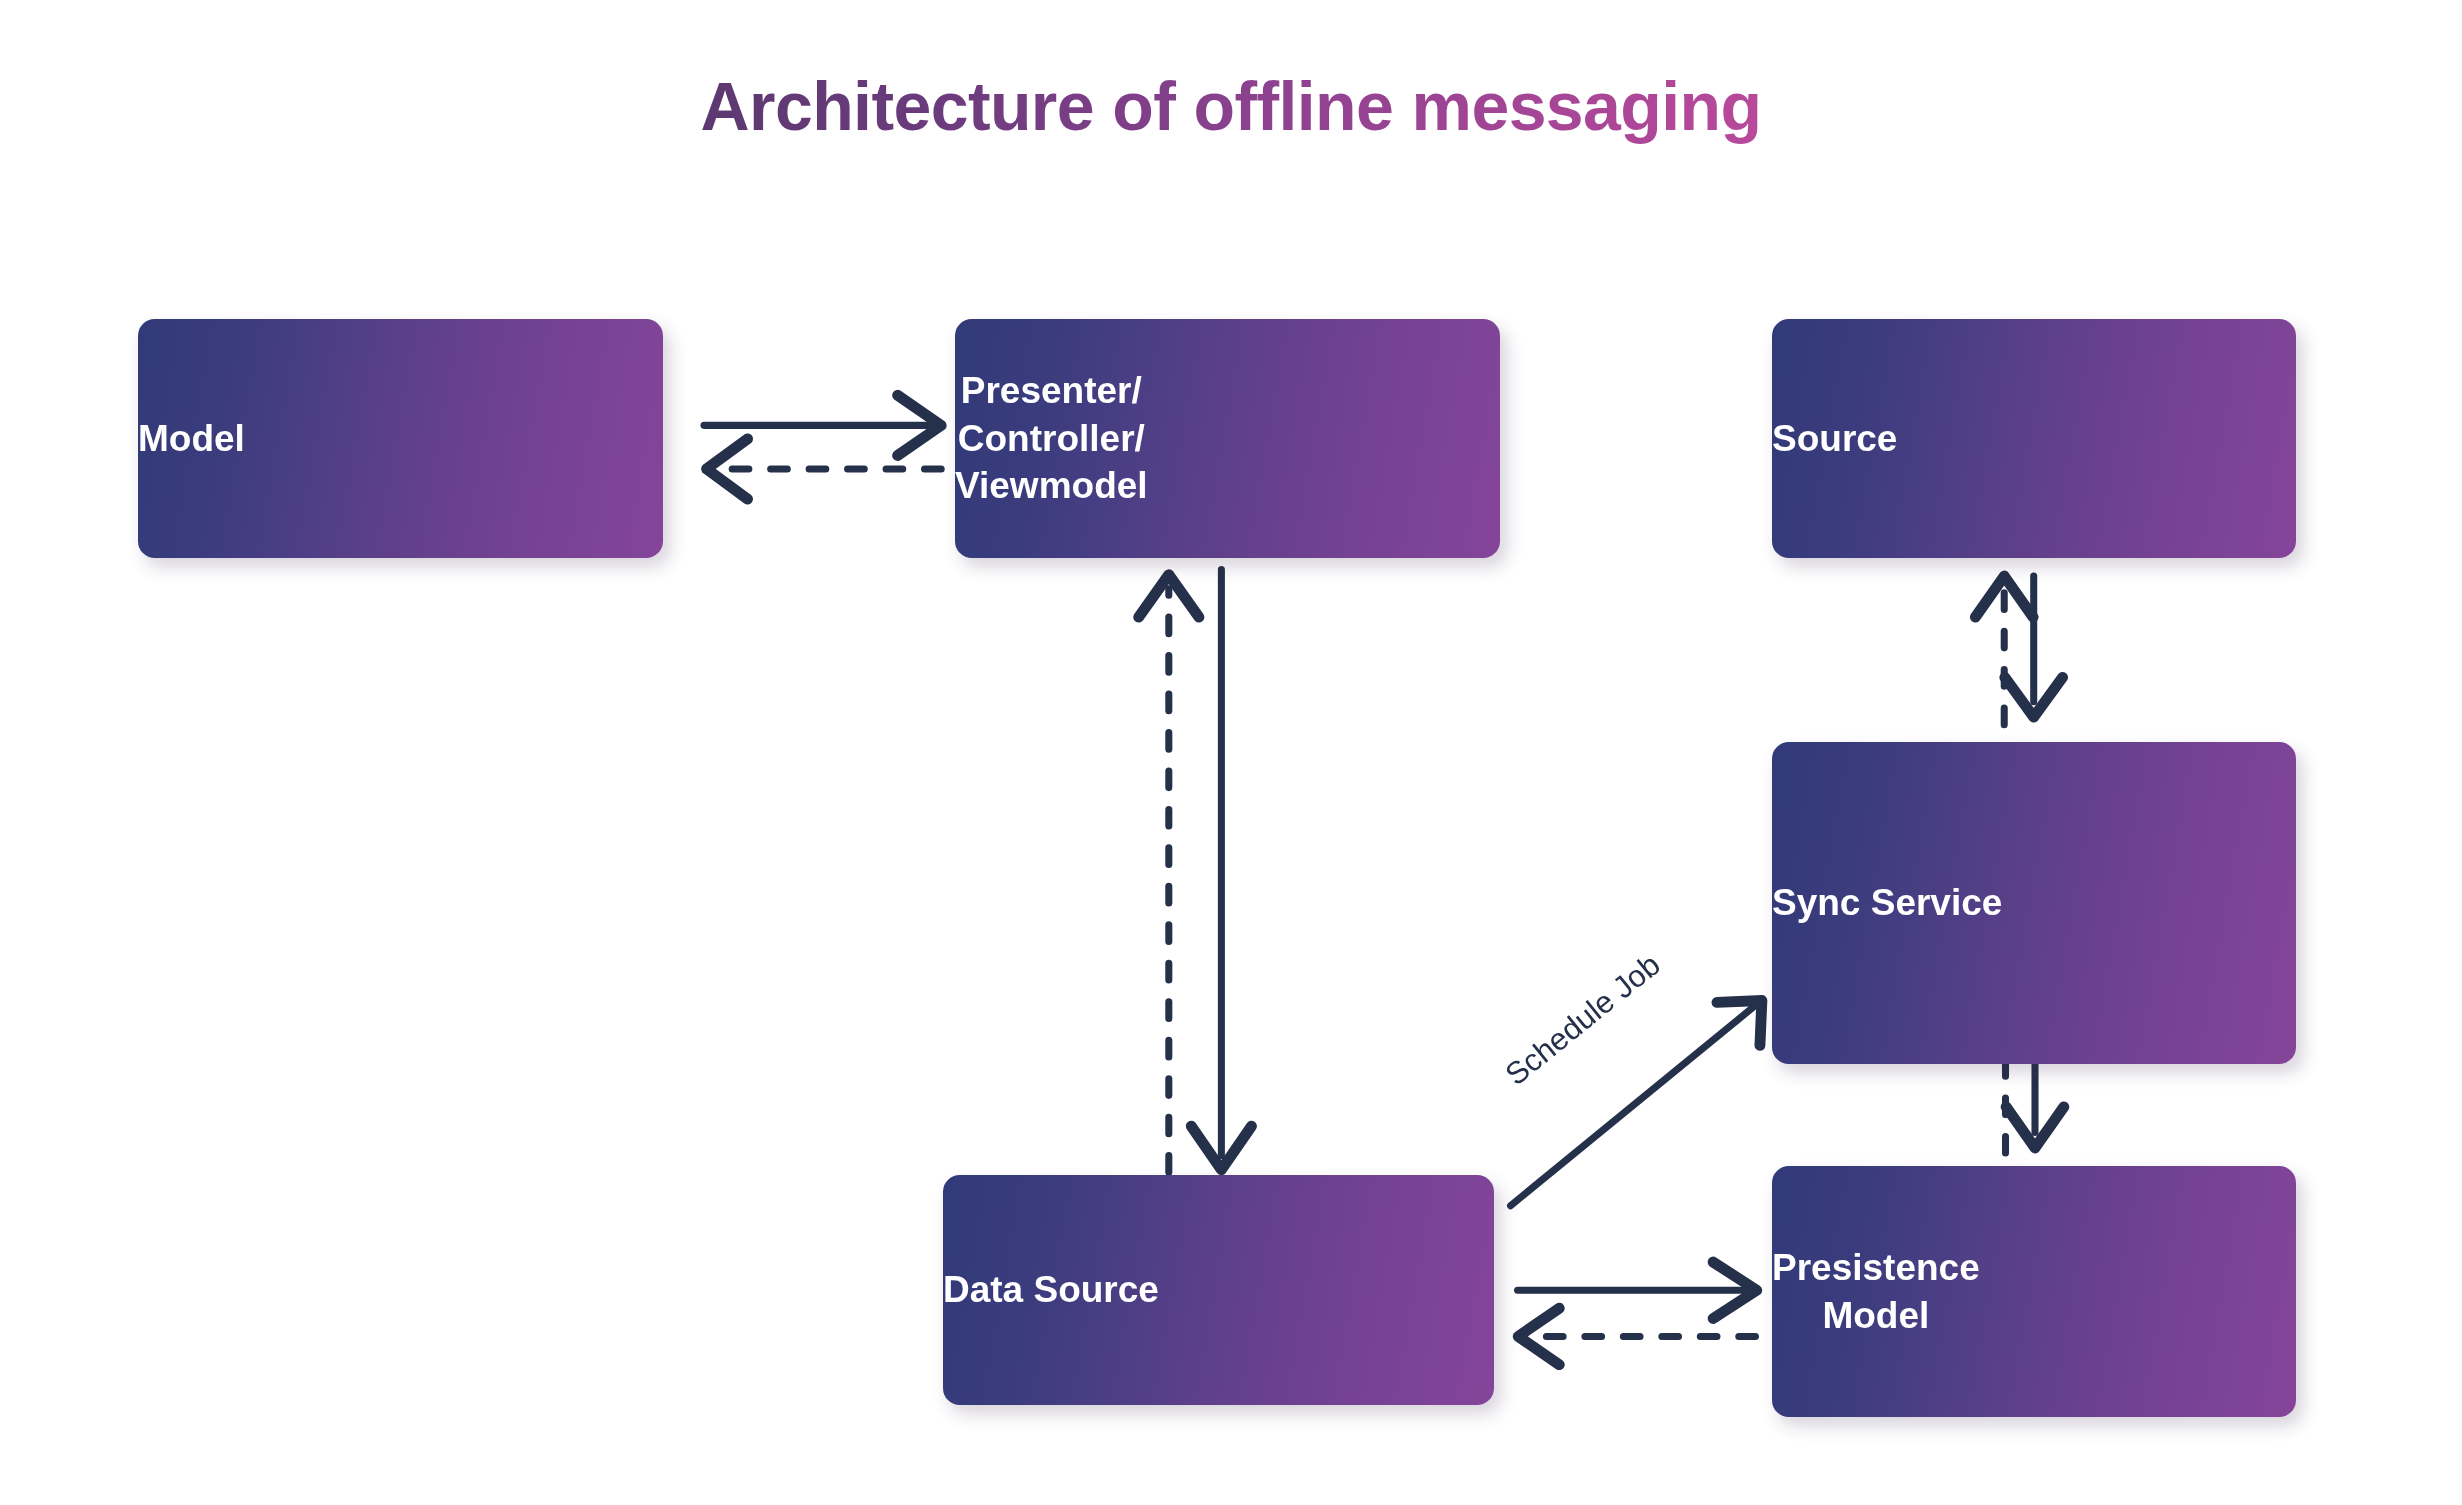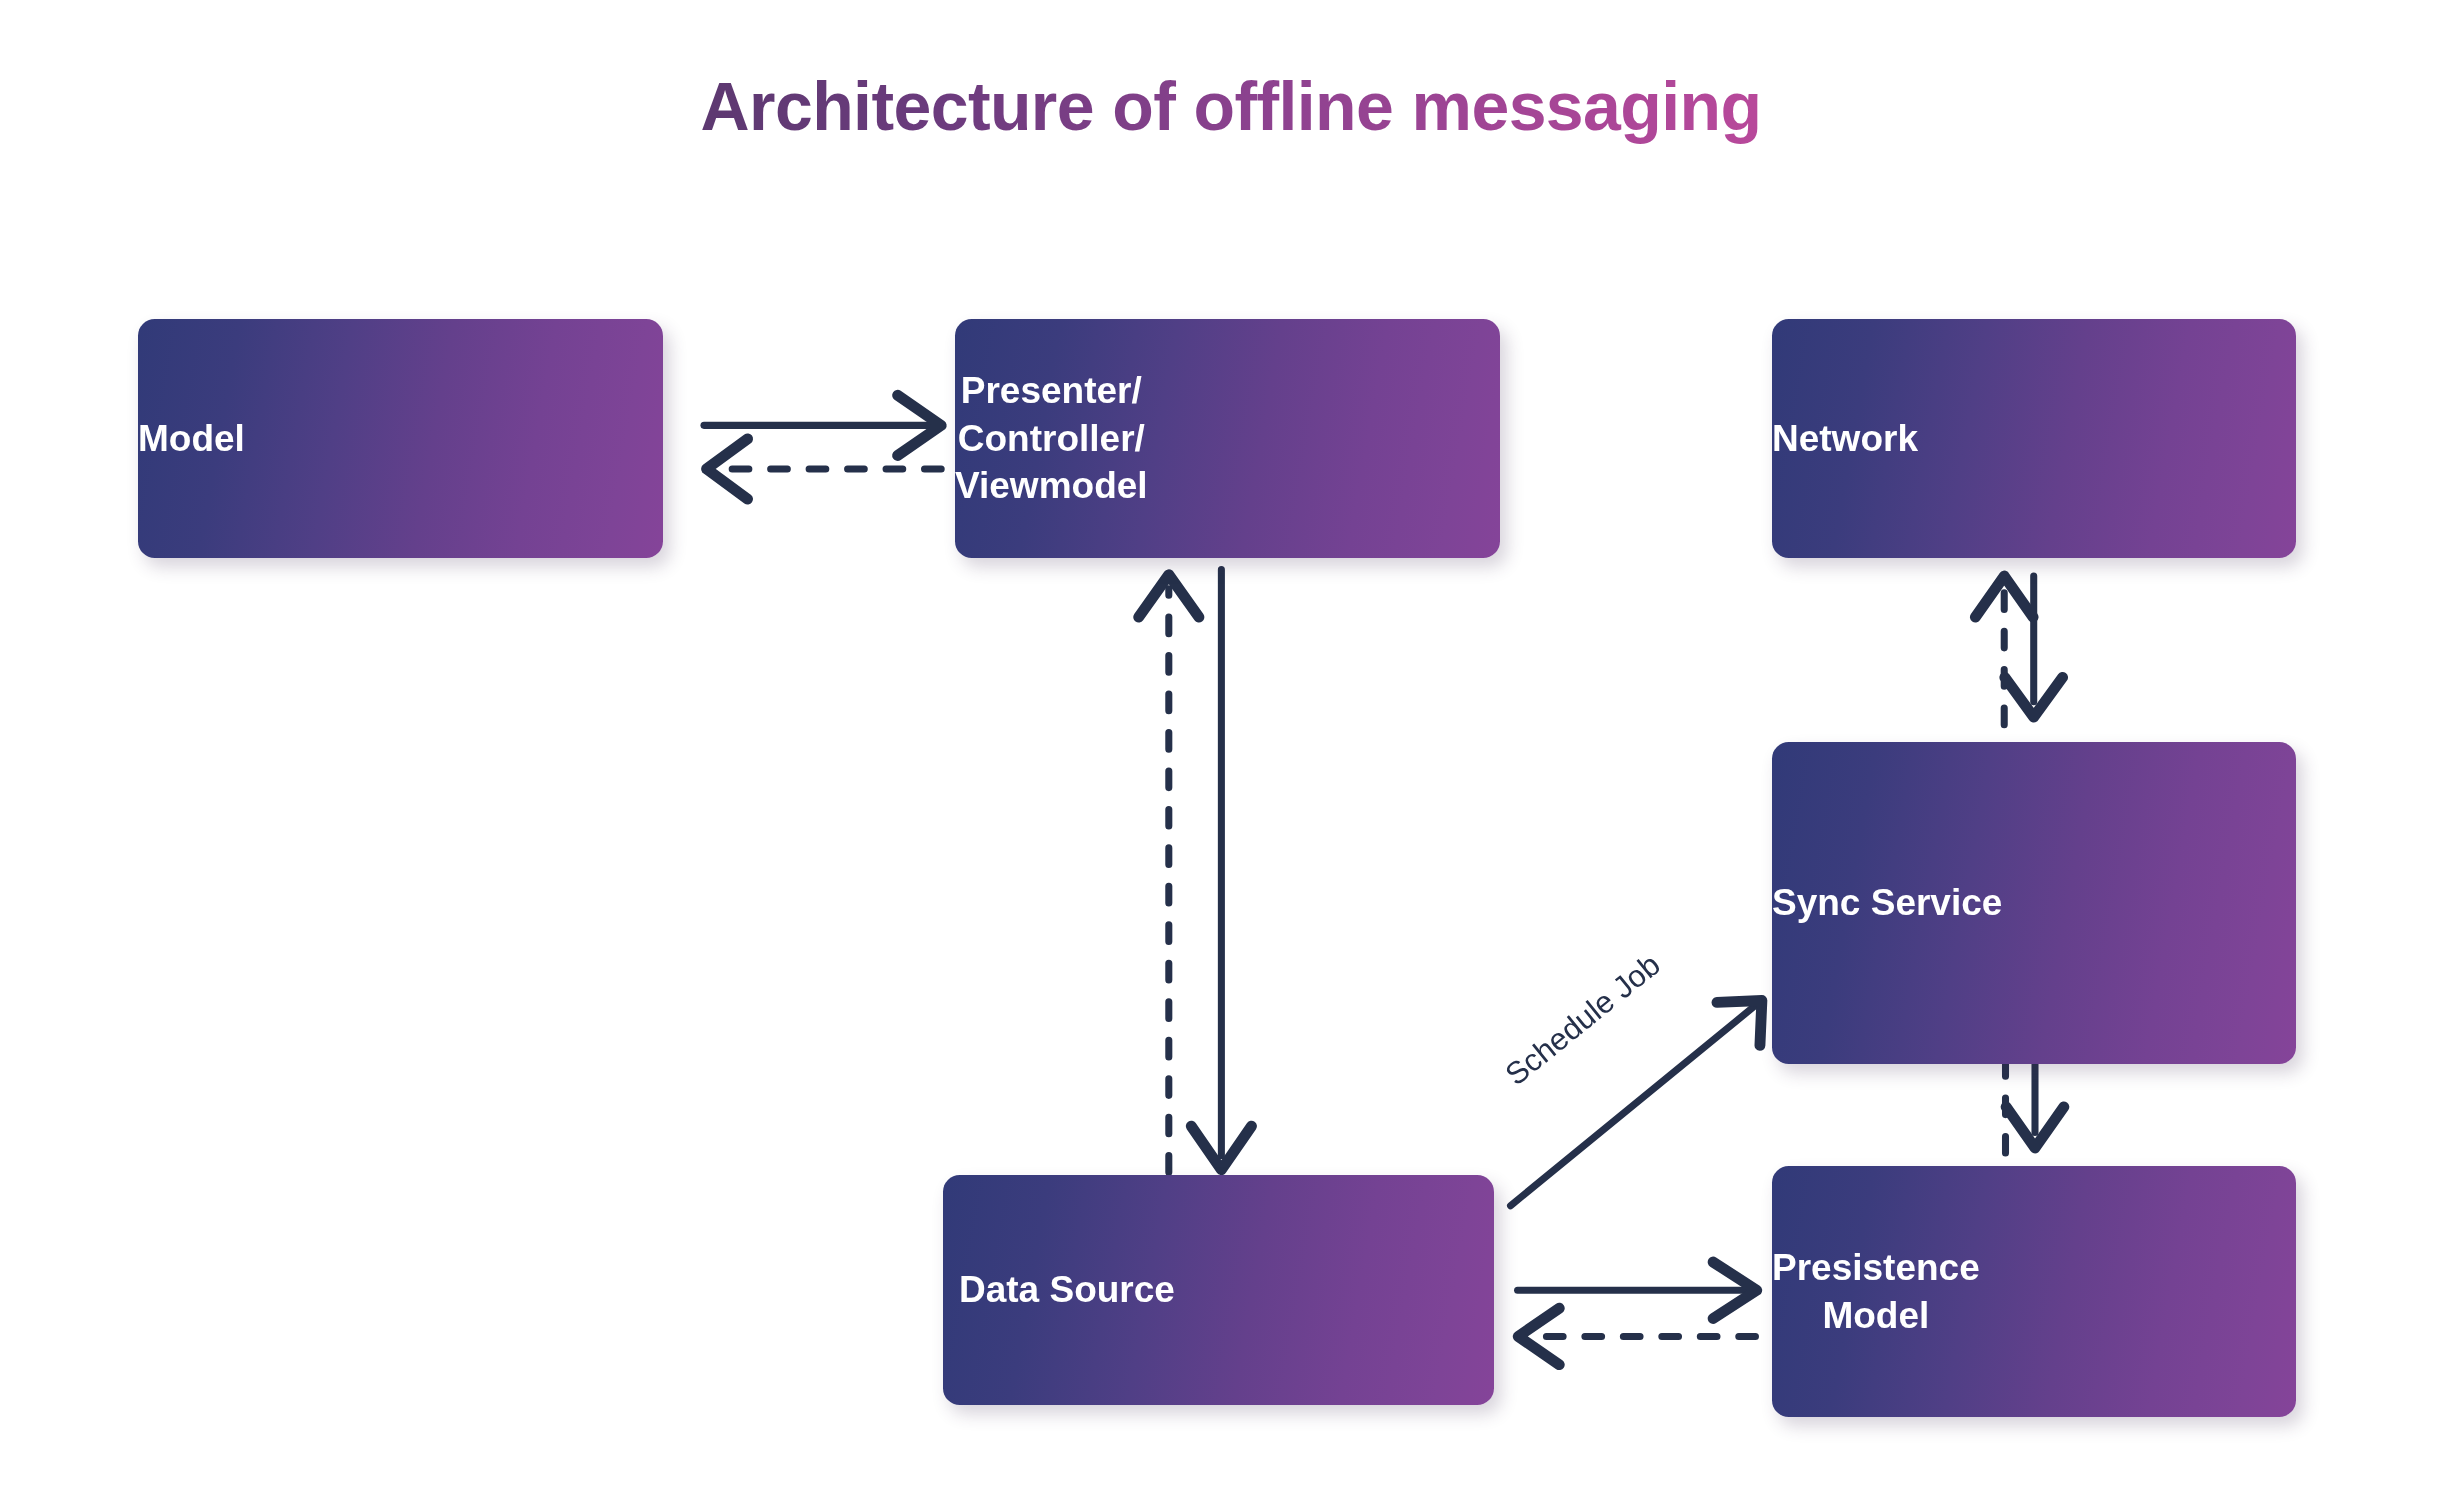--- a/index.html
+++ b/index.html
@@ -44,21 +44,21 @@
     font-size:37px;
     line-height:1.28;
     box-sizing:border-box;
   }
   .node span{display:block;white-space:pre-line;}
 
   #n-view          {left:138px;  top:319px;  width:525px; height:239px;}
   #n-presenter     {left:955px; top:319px;  width:545px; height:239px; font-size:37px;}
   #n-network       {left:1772px; top:319px;  width:524px; height:239px;}
   #n-sync          {left:1772px; top:742px; width:524px; height:322px;}
-  #n-datasource    {left:943px; top:1175px; width:551px; height:230px;padding-left:16px;}
+  #n-datasource    {left:943px; top:1175px; width:551px; height:230px;}
   #n-persistence   {left:1772px; top:1166px; width:524px; height:251px;}
 
   
   #links{position:absolute;left:0;top:0;width:2462px;height:1506px;pointer-events:none;}
   .lk{fill:none;stroke:#25304a;stroke-width:11;stroke-linecap:round;stroke-linejoin:round;}
   .lk.dash{stroke-dasharray:26 34;}
   .head{fill:none;stroke:#25304a;stroke-width:17;stroke-linecap:round;stroke-linejoin:round;}
 
   
   #lbl-schedule{
@@ -143,21 +143,21 @@
     <span>Model</span>
   </div>
 
   <div class="node" id="n-presenter">
     <span>Presenter/
 Controller/
 Viewmodel</span>
   </div>
 
   <div class="node" id="n-network">
-    <span>Network</span>
+    <span>Source</span>
   </div>
 
   <div class="node" id="n-sync">
     <span>Sync Service</span>
   </div>
 
   <div class="node" id="n-datasource">
     <span>Data Source</span>
   </div>
 

